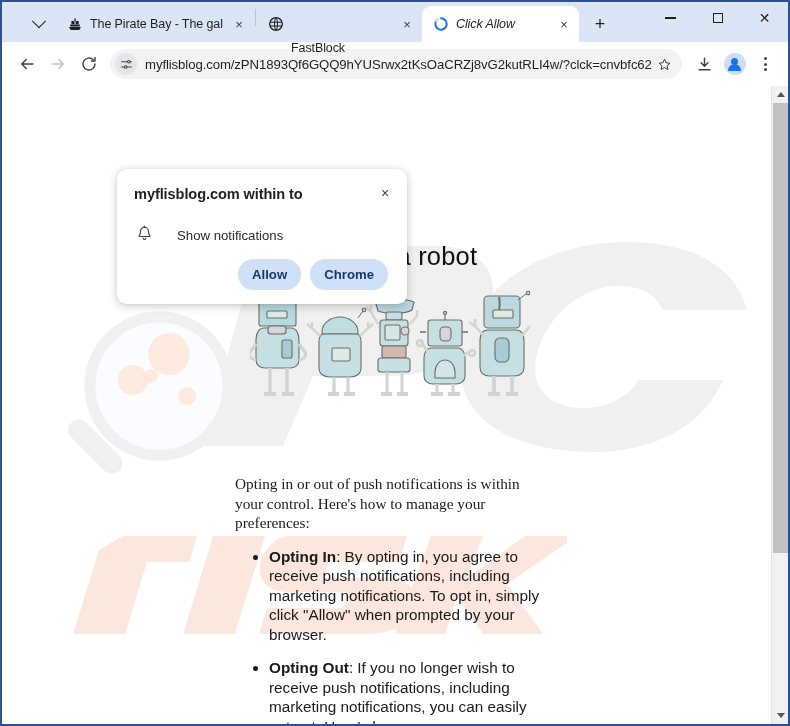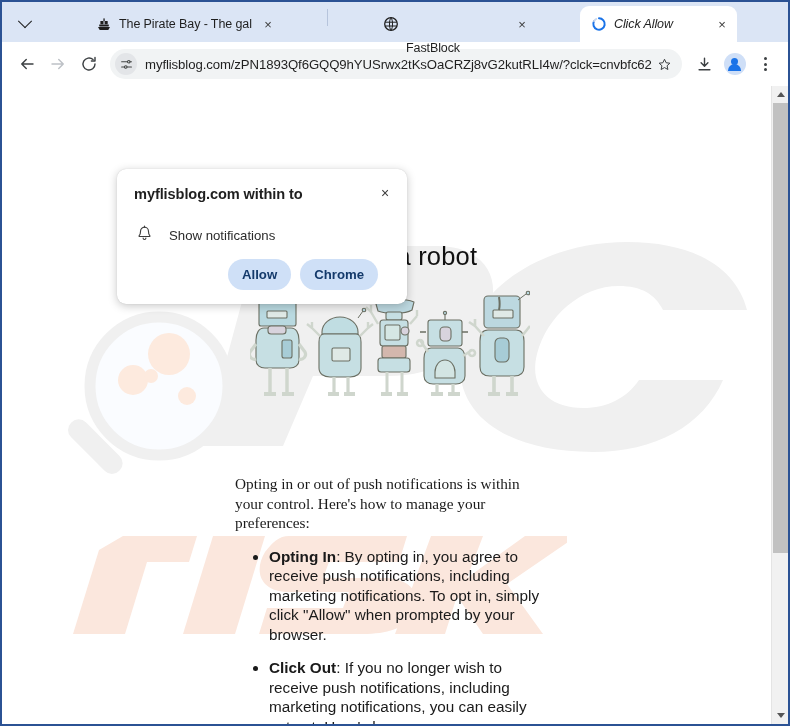--- a/index.html
+++ b/index.html
@@ -21,22 +21,21 @@
     overflow: hidden;
   }
 
   
   #tabstrip {
     position: relative;
     height: 40px;
     background: #dbe5f5;
     display: flex;
     align-items: flex-end;
-    padding-left: 6px;
-    gap: 43px;
+    padding-left: 20px;
   }
 
   .tabstrip-leading {
     width: 34px;
     height: 36px;
     display: flex;
     align-items: center;
     justify-content: center;
     flex: 0 0 auto;
   }
@@ -297,26 +296,26 @@
     position: absolute;
     right: 10px; top: 12px;
     width: 24px; height: 24px;
     display: flex; align-items: center; justify-content: center;
     font-size: 14px; color: #3c3c3c; line-height: 1;
     border-radius: 50%;
   }
   #perm-row {
     position: absolute;
     left: 19px; top: 56px;
-    display: flex; align-items: center; gap: 16px;
+    display: flex; align-items: center; gap: 24px;
   }
   #perm-row-label { font-size: 13.2px; color: #2b2b2b; }
   #perm-buttons {
     position: absolute;
-    right: 29px; bottom: 14px;
+    right: 19px; bottom: 14px;
     display: flex; gap: 9px;
   }
   .perm-btn {
     min-width: 58px;
     height: 31px;
     padding: 0 14px;
     border-radius: 16px;
     background: #cfe0f7;
     color: #143a6b;
     font-size: 13.2px;
@@ -547,21 +546,21 @@
         </g>
       </svg>
 
       <div id="bodytext">
         <p>Opting in or out of push notifications is within your control. Here's how to manage your preferences:</p>
         <ul>
           <li>
             <b>Opting In</b><span>: By opting in, you agree to receive push notifications, including marketing notifications. To opt in, simply click "Allow" when prompted by your browser.</span>
           </li>
           <li>
-            <b>Click Out</b><span>: If you no longer wish to receive push notifications, including marketing notifications, you can easily opt out. Here's how:</span>
+            <b>Opting Out</b><span>: If you no longer wish to receive push notifications, including marketing notifications, you can easily opt out. Here's how:</span>
             <ol>
               <li>Open Chrome browser on your desktop.</li>
 
             </ol>
           </li>
         </ul>
       </div>
     </div>
 
     <div id="scrollbar">

